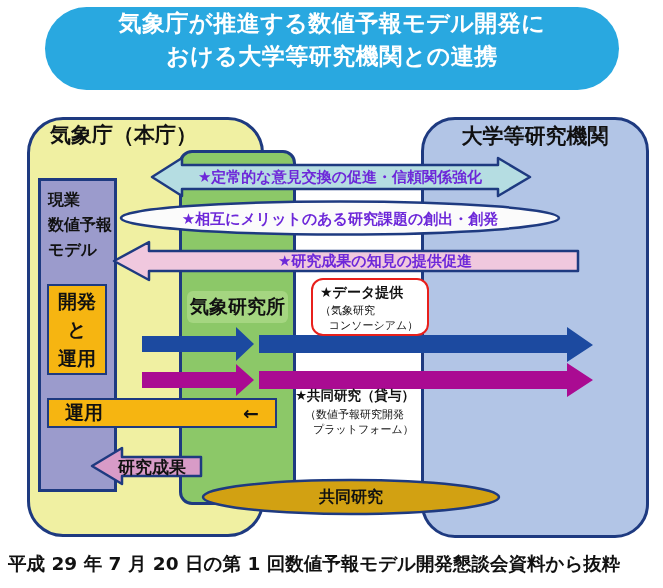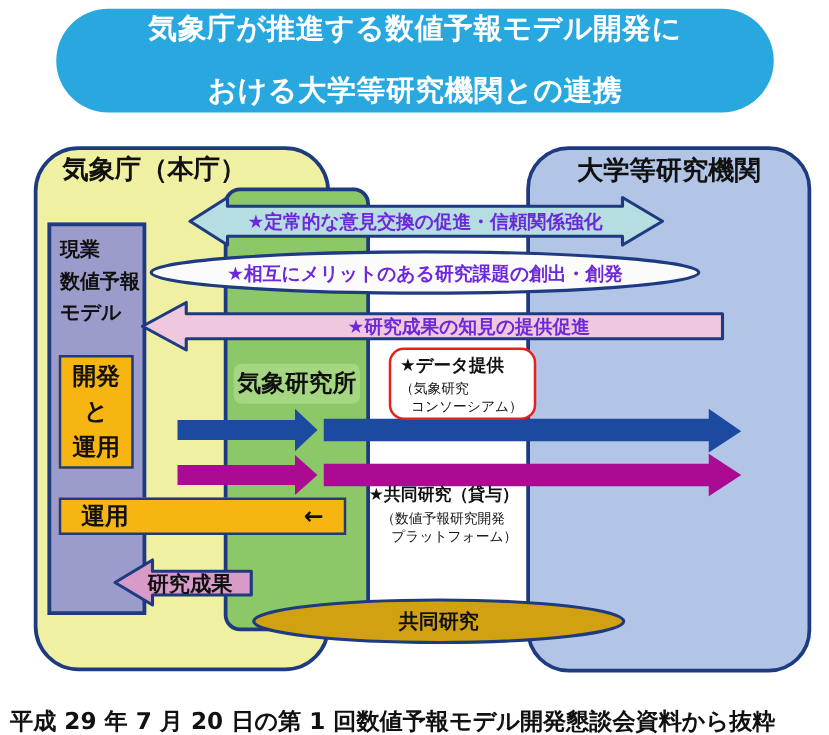--- a/index.html
+++ b/index.html
@@ -4,21 +4,21 @@
 <style>
   * { margin:0; padding:0; box-sizing:border-box; }
   body { background:#ffffff; font-family:"DejaVu Sans","Liberation Sans",sans-serif; }
   #stage { position:relative; width:663px; height:588px; background:#ffffff; overflow:hidden; }
 
   .abs { position:absolute; }
 
   .title-banner{
     left:45px; top:7px; width:574px; height:83px;
     background:#29a8e0; border-radius:42px;
-    display:flex; flex-direction:column; align-items:center; justify-content:space-between;
+    display:flex; flex-direction:column; align-items:center; justify-content:flex-start;
     color:#ffffff; font-size:23px; font-weight:700; line-height:1.42; letter-spacing:0.5px;
     z-index:6;
   }
 
   .yellow-box{
     left:27px; top:117px; width:237px; height:420px;
     background:#f0f0a2; border:3px solid #1e3a80; border-radius:36px; z-index:1;
   }
   .blue-box{
     left:421px; top:117px; width:228px; height:421px;
@@ -75,21 +75,21 @@
   .model-release-block{ left:295px; top:387px; width:148px; z-index:5; color:#111; }
   .model-release-block .l1{ font-size:13.5px; font-weight:700; }
   .model-release-block .l2{ font-size:11px; padding-left:10px; margin-top:2px; }
   .model-release-block .l3{ font-size:11px; padding-left:18px; }
 
   .research-results-label{ left:110px; top:456px; width:84px; text-align:center;
     font-size:17px; font-weight:600; color:#111; z-index:5; }
   .joint-research-label{ left:251px; top:487px; width:200px; text-align:center;
     font-size:16px; font-weight:700; color:#111; z-index:5; }
 
-  .caption{ left:8px; top:564px; width:652px; font-size:18.5px; font-weight:600; color:#111; z-index:6; }
+  .caption{ left:8px; top:551px; width:652px; font-size:18.5px; font-weight:600; color:#111; z-index:6; }
 </style>
 </head>
 <body>
 
 <div id="stage">
 
   <div class="abs title-banner">
     <div>気象庁が推進する数値予報モデル開発に</div>
     <div>おける大学等研究機関との連携</div>
   </div>

